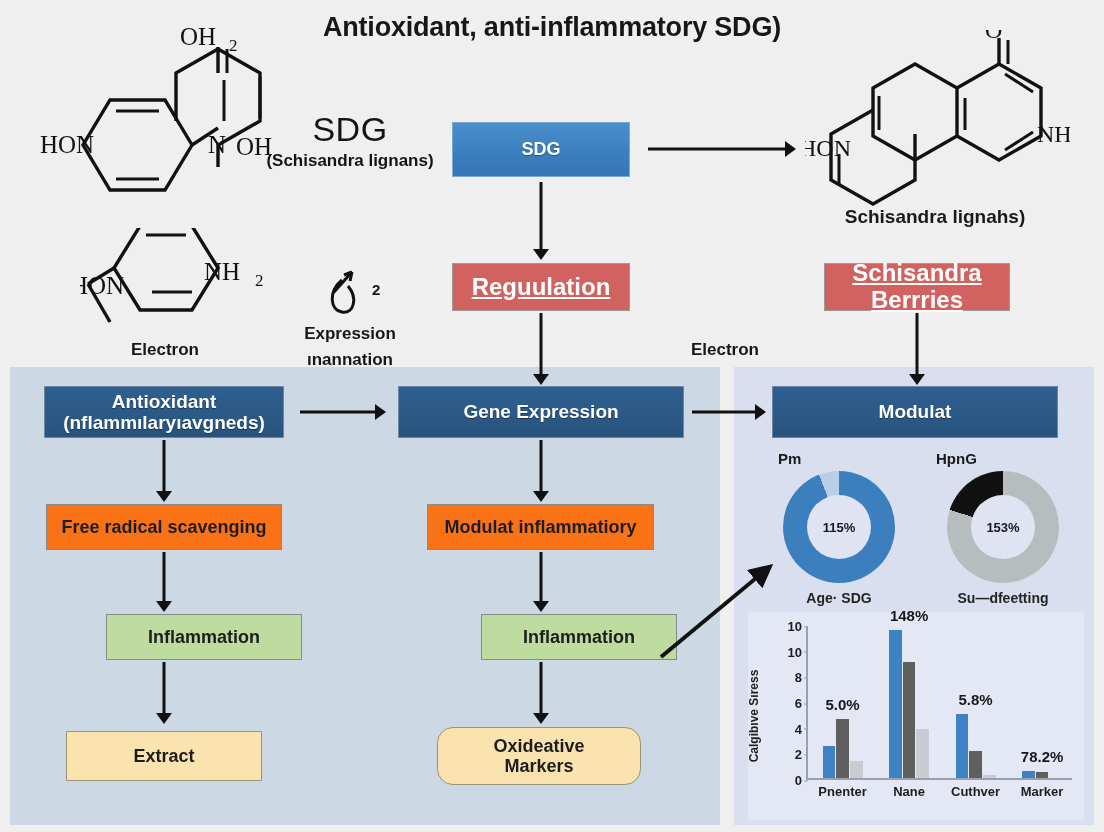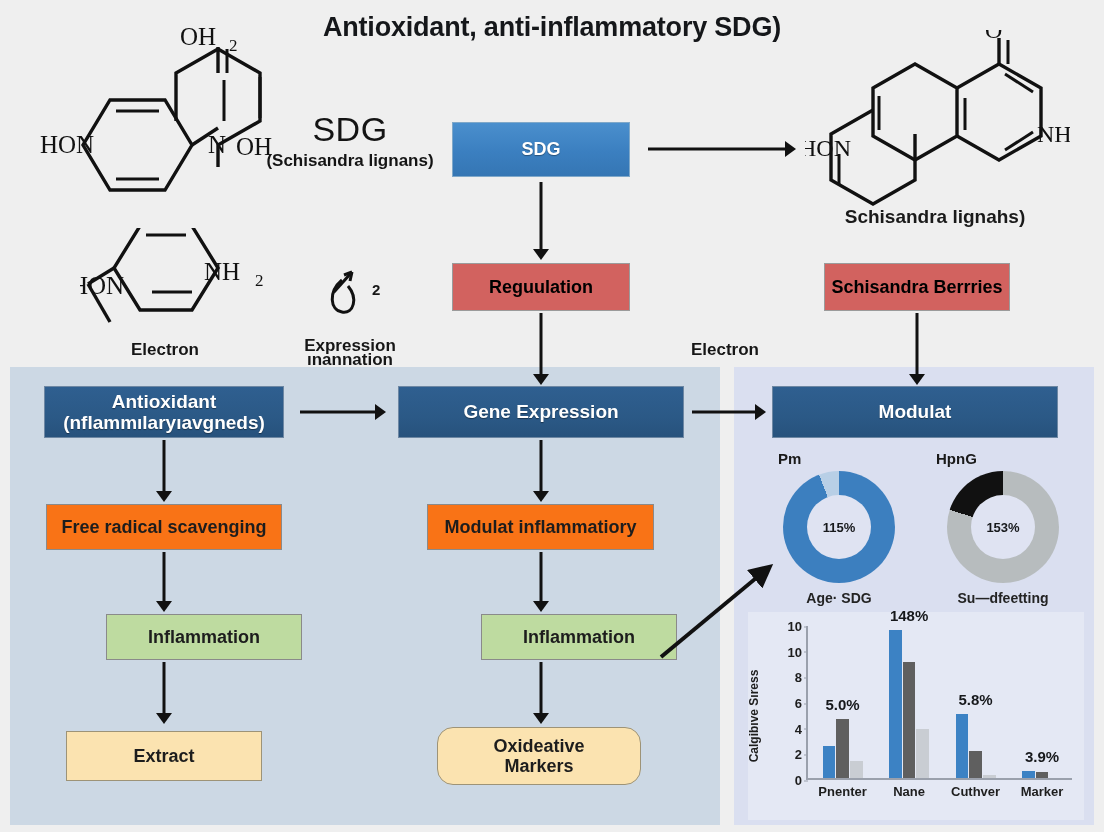--- a/index.html
+++ b/index.html
@@ -43,23 +43,24 @@
   }
   .box-blue {
     background: linear-gradient(180deg,#4a8fcd 0%, #3b7fc0 55%, #3576b4 100%);
     color: #ffffff;
     border-color: #7fa8c9;
     font-size: 18px;
     text-shadow: 0 1px 1px rgba(0,0,0,.35);
   }
   .box-red {
     background: #d2625f;
-    color: #000000;
+    color: #ffffff;
     border-color: #9b9b9b;
-    font-size: 18px;
+    font-size: 24px;
+    text-decoration: underline;
   }
   .box-navy {
     background: linear-gradient(180deg,#2f5f90 0%, #2b5986 60%, #27527c 100%);
     color: #ffffff;
     border-color: #6d87a3;
     font-size: 19px;
     text-shadow: 0 1px 1px rgba(0,0,0,.4);
   }
   .box-pink {
     background: #f97316;
@@ -241,21 +242,21 @@
     <text x="175" y="58" font-size="17">2</text>
   </svg>
   <div class="abs plain-label" style="left:95px; top:340px; width:140px;">Electron</div>
 
   <svg class="abs" style="left:318px; top:262px;" width="62" height="58" viewBox="0 0 62 58">
     <path d="M24 18 C10 30, 12 48, 24 50 C36 52, 40 36, 30 24" fill="none" stroke="#111" stroke-width="3"></path>
     <path d="M16 30 L34 10" stroke="#111" stroke-width="3"></path>
     <path d="M34 10 L26 13 M34 10 L32 19" stroke="#111" stroke-width="3" fill="none"></path>
   </svg>
   <div class="abs" style="left:372px; top:281px; font-size:15px; font-weight:bold; color:#161616;">2</div>
-  <div class="abs plain-label" style="left:275px; top:336px; width:150px;">Expression</div>
+  <div class="abs plain-label" style="left:275px; top:324px; width:150px;">Expression</div>
   <div class="abs plain-label" style="left:275px; top:350px; width:150px;">ınannation</div>
 
   <div class="abs" id="sdg-big" style="left:255px; top:110px; width:190px;">
     <div class="big">SDG</div>
     <div class="sub">(Schisandra lignans)</div>
   </div>
 
   <svg class="abs chem" style="left:805px; top:30px;" width="265" height="180" viewBox="0 0 265 180">
     <g fill="none" stroke="#111" stroke-width="3.4">
 
@@ -287,21 +288,21 @@
       <div class="head"></div>
   </div>
 
   <div class="abs arrow-v" style="left:528px; top:182px; width:26px; height:78px;">
     <div class="shaft"></div>
       <div class="head"></div>
   </div>
 
   <div class="abs box box-red" style="left:452px; top:263px; width:178px; height:48px;">Reguulation</div>
 
-  <div class="abs box box-red" style="left:824px; top:263px; width:186px; height:48px;text-align:right;">Schisandra Berrries</div>
+  <div class="abs box box-red" style="left:824px; top:263px; width:186px; height:48px;">Schisandra Berrries</div>
 
   <div class="abs arrow-v" style="left:528px; top:313px; width:26px; height:72px;">
     <div class="shaft"></div>
       <div class="head"></div>
   </div>
 
   <div class="abs arrow-v" style="left:904px; top:313px; width:26px; height:72px;">
     <div class="shaft"></div>
       <div class="head"></div>
   </div>
@@ -414,18 +415,18 @@
           <div class="bar s1" style="height: 26.6px;"></div>
           <div class="bar s2" style="height: 3.5px;"></div>
           <div class="xlab">Cuthver</div>
           <div class="dlab" style="bottom: 70.4px;">5.8%</div>
         </div>
         <div class="bgroup" style="left: 214.13px; width: 39.9px; height: 154px;">
           <div class="bar s0" style="height: 7px;"></div>
           <div class="bar s1" style="height: 5.6px;"></div>
           <div class="bar s2" style="height: 0px;"></div>
           <div class="xlab">Marker</div>
-          <div class="dlab" style="bottom: 13px;">3.9%</div>
+          <div class="dlab" style="bottom: 13px;">78.2%</div>
         </div>
       </div>
   </div>
 
 </div>
 
 </body></html>

